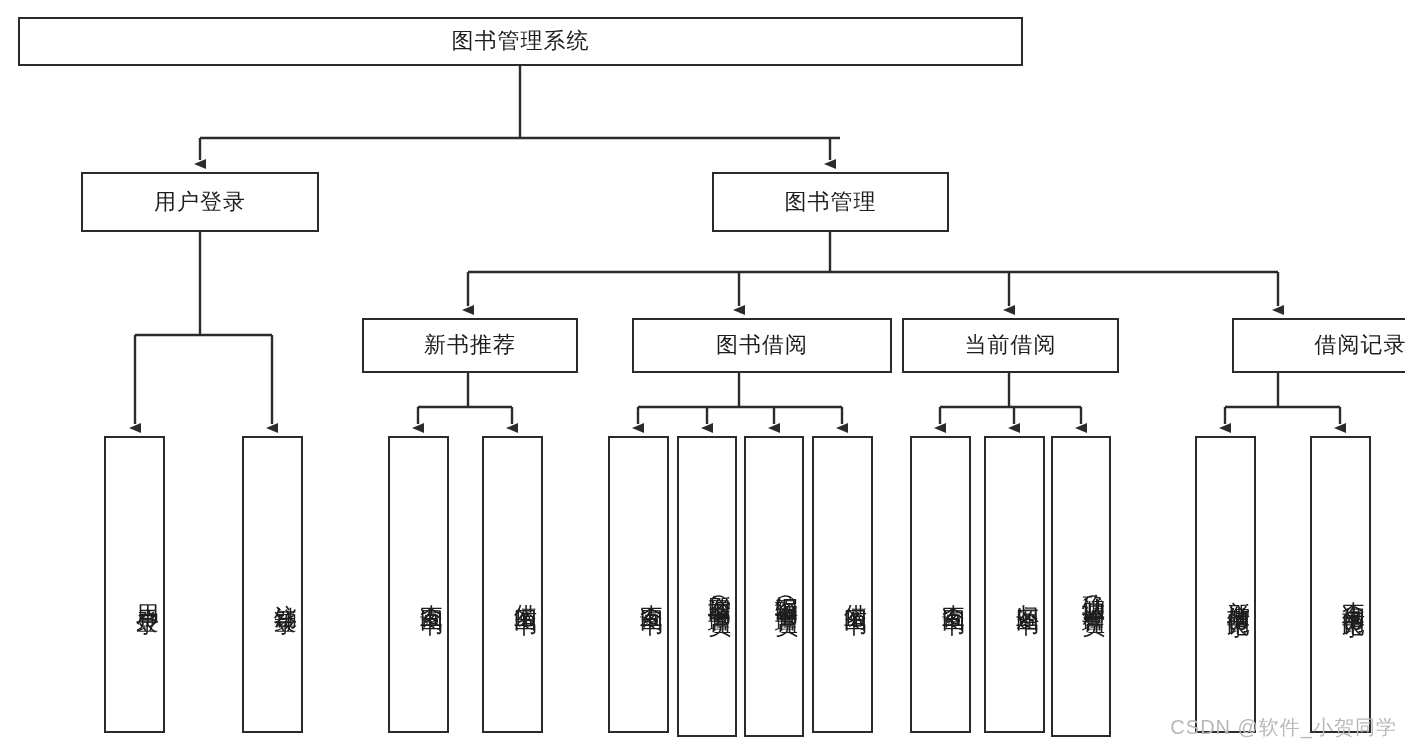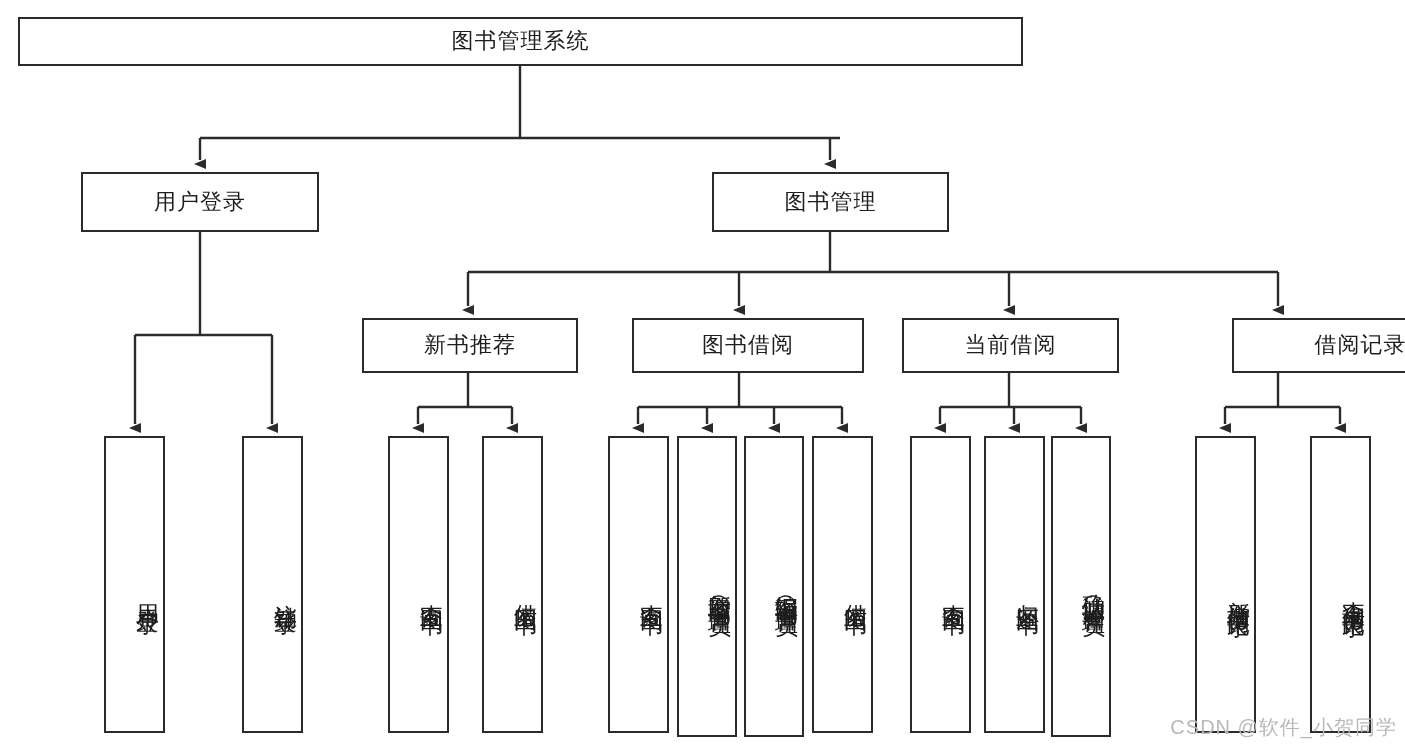--- a/index.html
+++ b/index.html
@@ -126,21 +126,21 @@
   <div class="node horiz" style="left:81px; top:172px; width:238px; height:60px;">
     <span>用户登录</span>
   </div>
   <div class="node horiz" style="left:712px; top:172px; width:237px; height:60px;">
     <span>图书管理</span>
   </div>
 
   <div class="node horiz" style="left:362px; top:318px; width:216px; height:55px;">
     <span>新书推荐</span>
   </div>
-  <div class="node horiz" style="left:632px; top:318px; width:232px; height:55px;">
+  <div class="node horiz" style="left:632px; top:318px; width:260px; height:55px;">
     <span>图书借阅</span>
   </div>
   <div class="node horiz" style="left:902px; top:318px; width:217px; height:55px;justify-content:center;">
     <span>当前借阅</span>
   </div>
   <div class="node horiz" style="left:1232px; top:318px; width:257px; height:55px;">
     <span>借阅记录</span>
   </div>
 
   <div class="node vert" style="left:104px; top:436px; width:61px; height:297px;">

